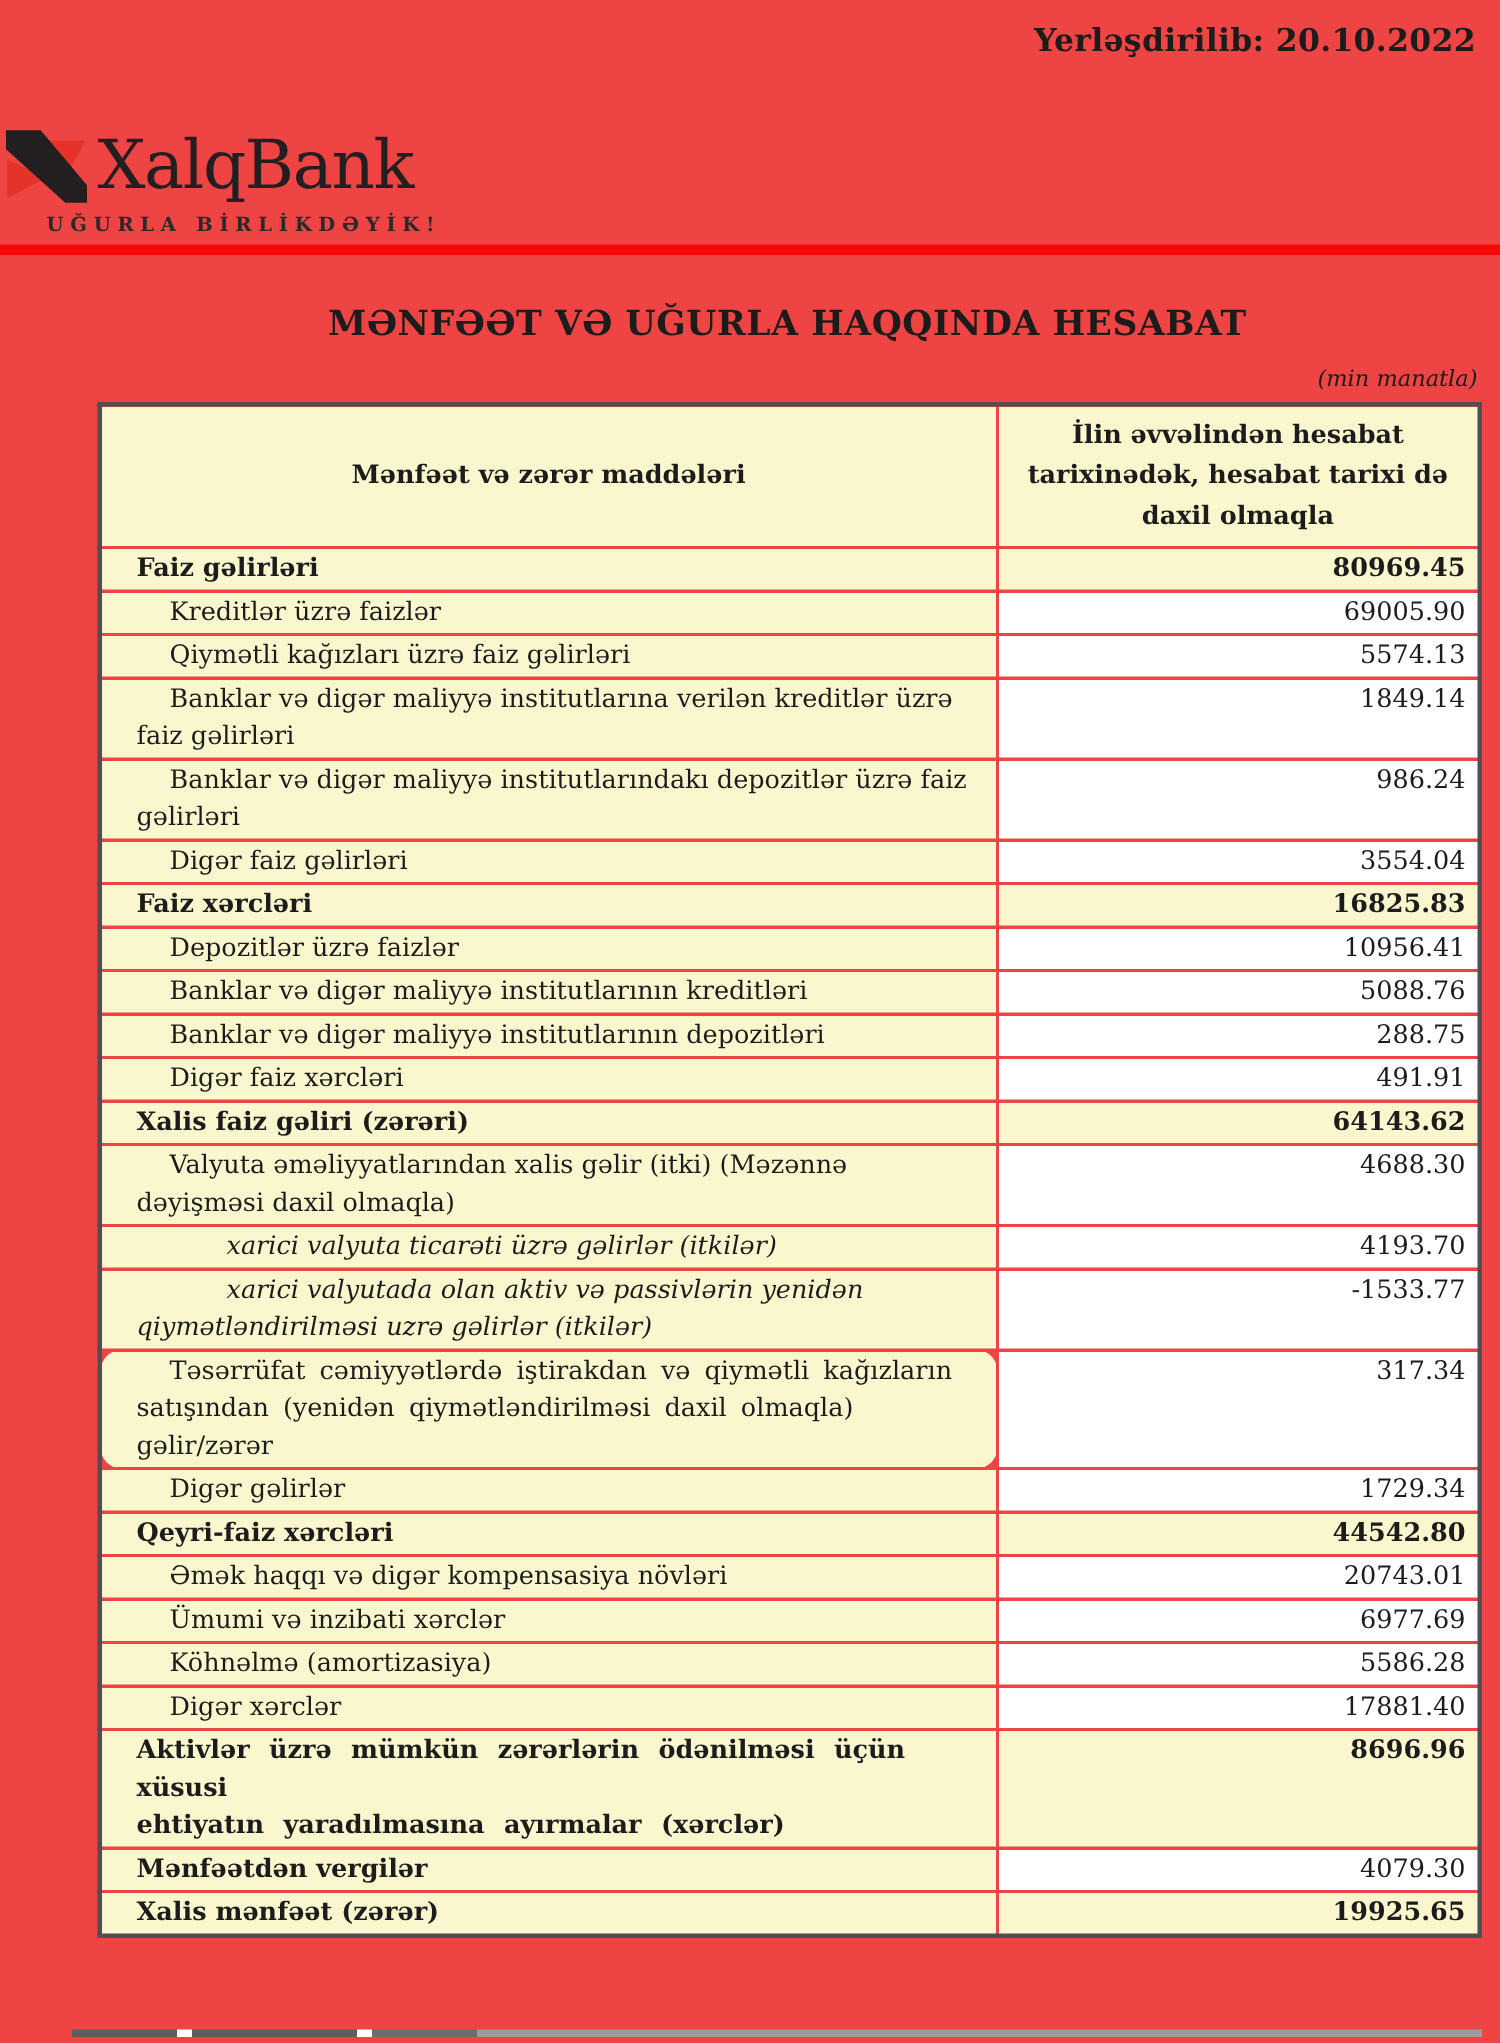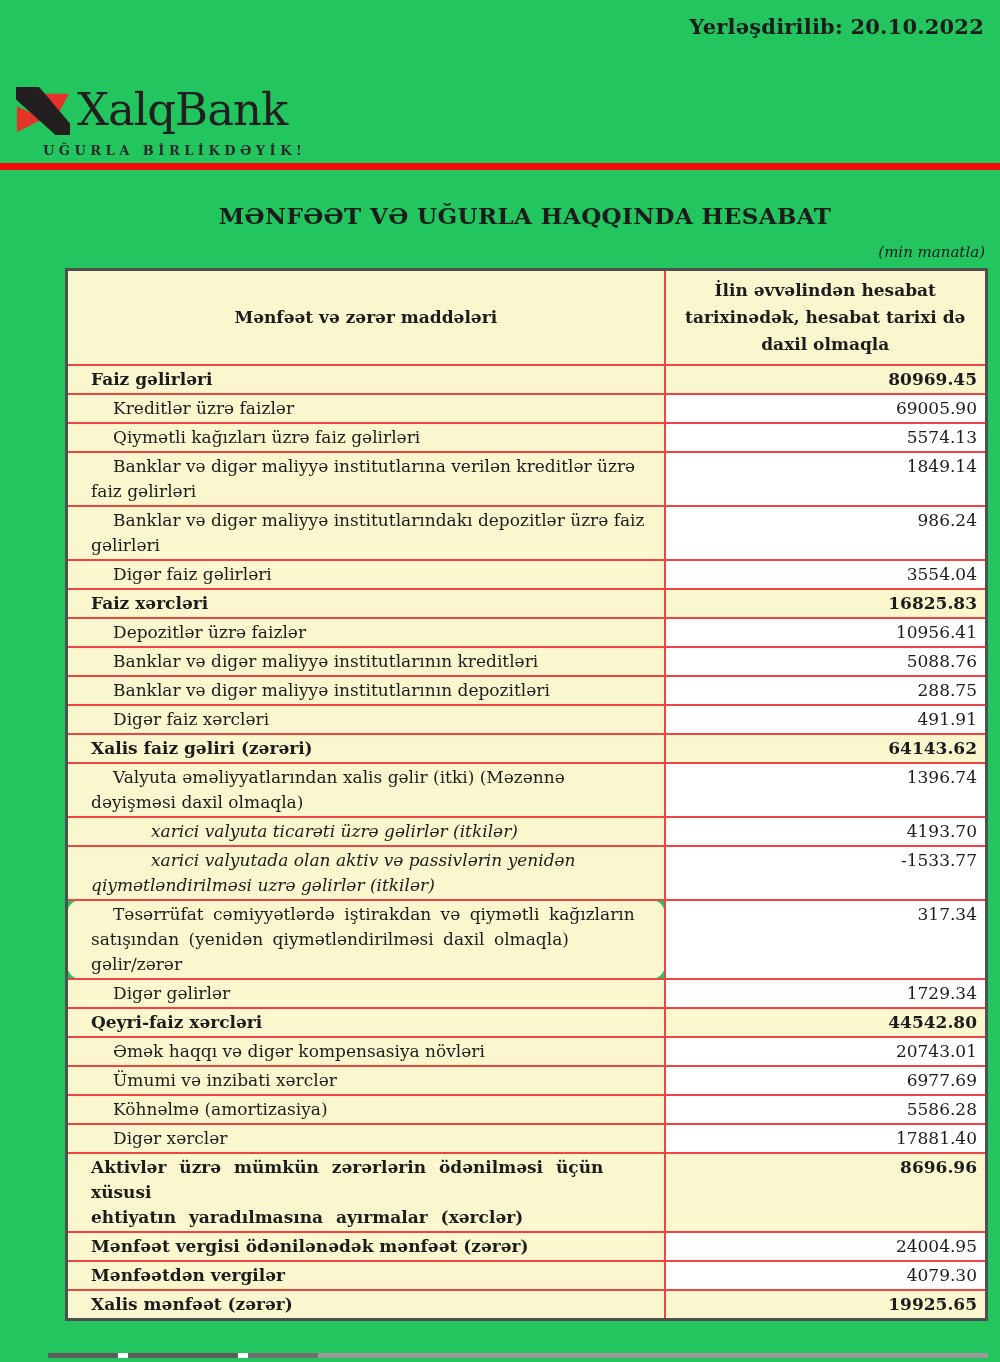--- a/index.html
+++ b/index.html
@@ -6,35 +6,35 @@
   html,body { background:#ffffff; }
   body {
     font-family: "DejaVu Serif", "Liberation Serif", serif;
     color:#1c1c1c;
   }
   .page {
     position:relative;
     width:1000px;
     height:1362px;
     margin:0 auto;
-    background:#22c55e;
+    background:#ef4444;
     overflow:hidden;
   }
 
   
   .published {
     position:absolute;
     top:14px; right:16px;
     font-size:21px;
     font-weight:bold;
     letter-spacing:0.2px;
   }
 
   
-  .logo-block { position:absolute; top:86px; left:16px; }
+  .logo-block { position:absolute; top:86px; left:4px; }
   .logo-row { display:flex; align-items:flex-start; }
   .logo-mark { width:54px; height:50px; display:block; }
   .brand-name {
     font-size:45px;
     line-height:48px;
     margin-left:7px;
     letter-spacing:-1px;
     color:#231f20;
     font-weight:normal;
   }
@@ -229,21 +229,21 @@
     <td class="label">Digər faiz xərcləri</td>
     <td class="value">491.91</td>
   </tr>
         <tr class="section">
     <td class="label">Xalis faiz gəliri (zərəri)</td>
     <td class="value">64143.62</td>
   </tr>
         <tr class="detail">
     <td class="label">Valyuta əməliyyatlarından xalis gəlir (itki) (Məzənnə
 dəyişməsi daxil olmaqla)</td>
-    <td class="value">1396.74</td>
+    <td class="value">4688.30</td>
   </tr>
         <tr class="sub-italic">
     <td class="label">xarici valyuta ticarəti üzrə gəlirlər (itkilər)</td>
     <td class="value">4193.70</td>
   </tr>
         <tr class="sub-italic">
     <td class="label">xarici valyutada olan aktiv və passivlərin yenidən
 qiymətləndirilməsi uzrə gəlirlər (itkilər)</td>
     <td class="value">-1533.77</td>
   </tr>
@@ -276,24 +276,20 @@
         <tr class="detail">
     <td class="label">Digər xərclər</td>
     <td class="value">17881.40</td>
   </tr>
         <tr class="section-justify">
     <td class="label">Aktivlər üzrə mümkün zərərlərin ödənilməsi üçün xüsusi
 ehtiyatın yaradılmasına ayırmalar (xərclər)</td>
     <td class="value">8696.96</td>
   </tr>
         <tr class="section-plain">
-    <td class="label">Mənfəət vergisi ödənilənədək mənfəət (zərər)</td>
-    <td class="value">24004.95</td>
-  </tr>
-        <tr class="section-plain">
     <td class="label">Mənfəətdən vergilər</td>
     <td class="value">4079.30</td>
   </tr>
         <tr class="section">
     <td class="label">Xalis mənfəət (zərər)</td>
     <td class="value">19925.65</td>
   </tr>
       </tbody>
   </table>
 

